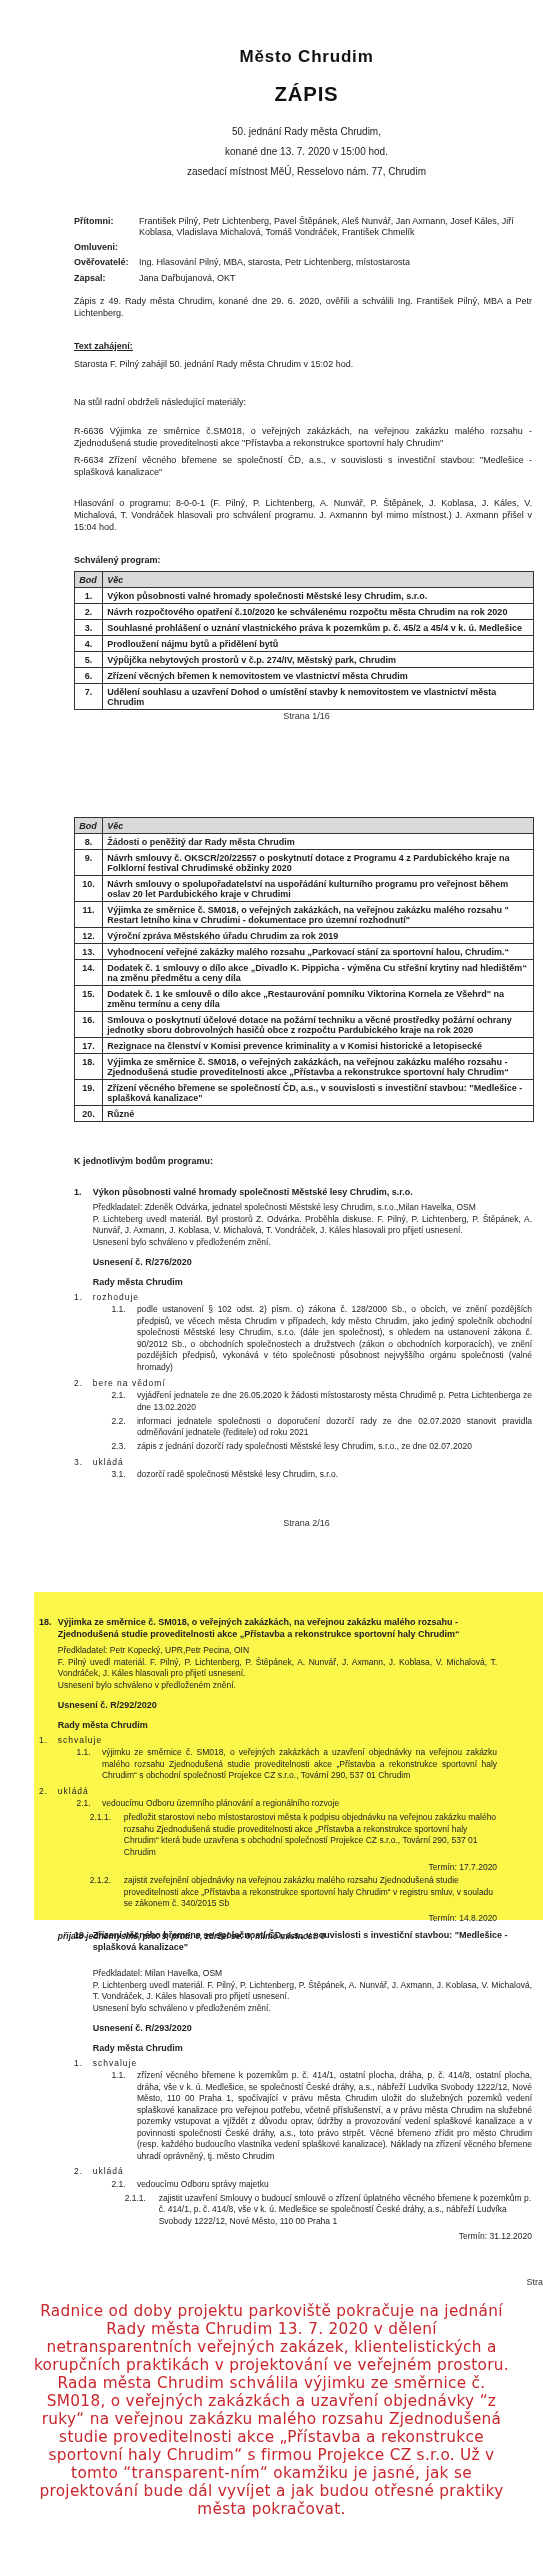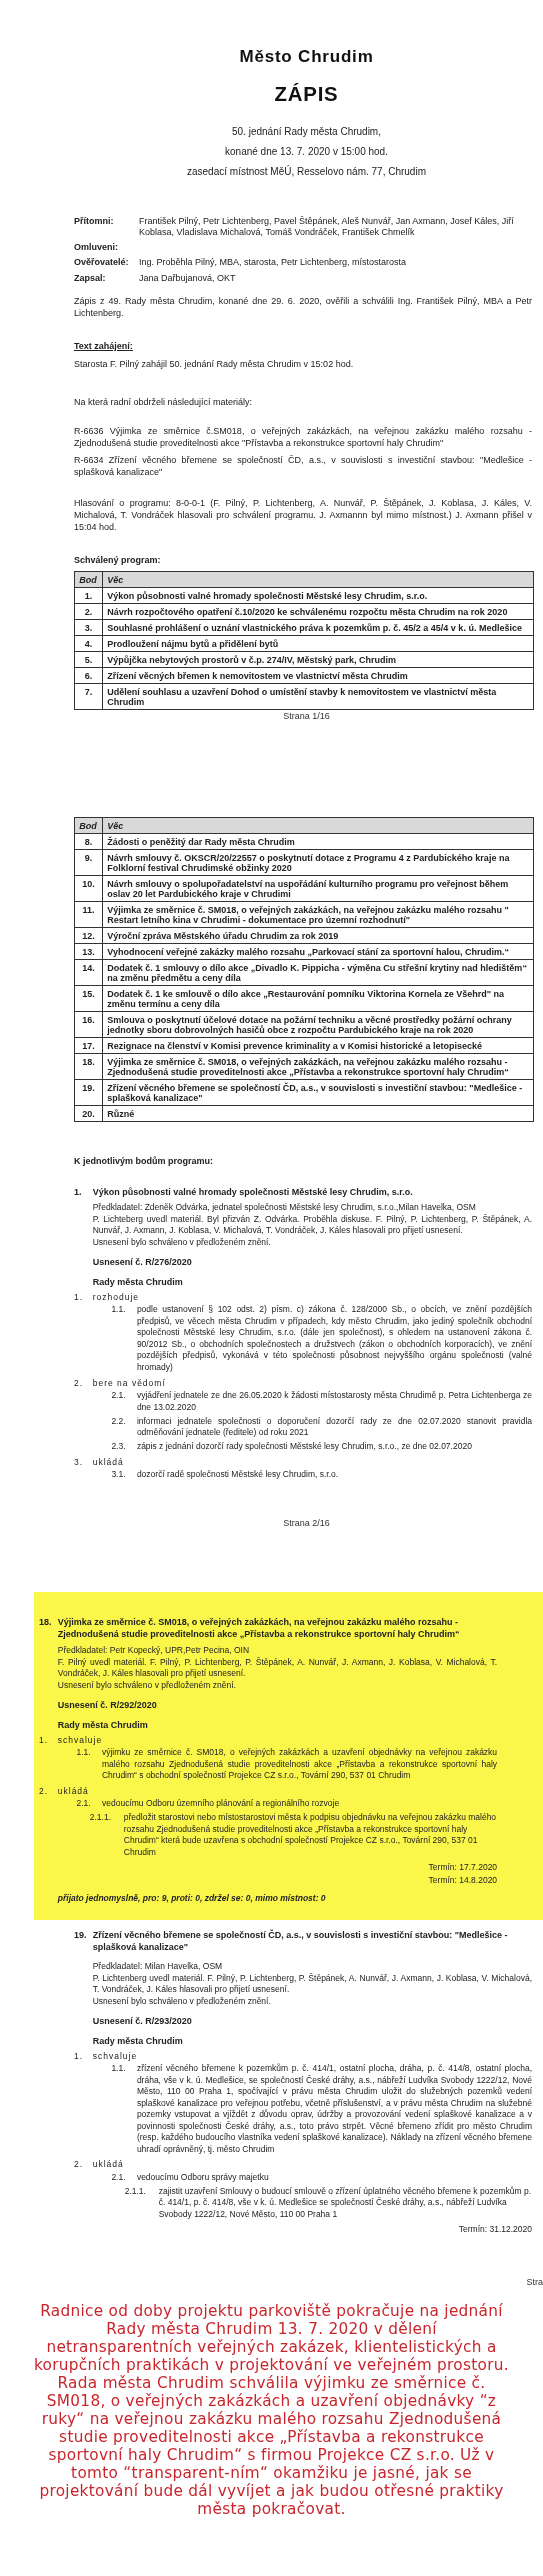--- a/index.html
+++ b/index.html
@@ -49,32 +49,32 @@
   <div class="row">
     <div class="lbl">Přítomni:</div>
     <div class="val">František Pilný, Petr Lichtenberg, Pavel Štěpánek, Aleš Nunvář, Jan Axmann, Josef Káles, Jiří Koblasa, Vladislava Michalová, Tomáš Vondráček, František Chmelík</div>
   </div>
   <div class="row">
     <div class="lbl">Omluveni:</div>
     <div class="val"></div>
   </div>
   <div class="row">
     <div class="lbl">Ověřovatelé:</div>
-    <div class="val">Ing. Proběhla Pilný, MBA, starosta, Petr Lichtenberg, místostarosta</div>
+    <div class="val">Ing. Hlasování Pilný, MBA, starosta, Petr Lichtenberg, místostarosta</div>
   </div>
   <div class="row">
     <div class="lbl">Zapsal:</div>
     <div class="val">Jana Dařbujanová, OKT</div>
   </div>
 </div>
 
 <div class="abs para" style="top:295px;">Zápis z 49. Rady města Chrudim, konané dne 29. 6. 2020, ověřili a schválili Ing. František Pilný, MBA a Petr Lichtenberg.</div>
 <div class="abs para bold" style="top:340px;text-decoration:underline;">Text zahájení:</div>
 <div class="abs para" style="top:358px;">Starosta F. Pilný zahájil 50. jednání Rady města Chrudim v 15:02 hod.</div>
-<div class="abs para" style="top:396px;">Na která radní obdrželi následující materiály:</div>
+<div class="abs para" style="top:396px;">Na stůl radní obdrželi následující materiály:</div>
 <div class="abs para" style="top:425px;">R-6636 Výjimka ze směrnice č.SM018, o veřejných zakázkách, na veřejnou zakázku malého rozsahu - Zjednodušená studie proveditelnosti akce "Přístavba a rekonstrukce sportovní haly Chrudim"</div>
 <div class="abs para" style="top:454px;">R-6634 Zřízení věcného břemene se společností ČD, a.s., v souvislosti s investiční stavbou: "Medlešice - splašková kanalizace"</div>
 <div class="abs para" style="top:497px;">Hlasování o programu: 8-0-0-1 (F. Pilný, P. Lichtenberg, A. Nunvář, P. Štěpánek, J. Koblasa, J. Káles, V. Michalová, T. Vondráček hlasovali pro schválení programu. J. Axmannn byl mimo místnost.) J. Axmann přišel v 15:04 hod.</div>
 
 <div class="abs para bold" style="top:554px;">Schválený program:</div>
 
 <div class="abs" style="left:39px; top:571px;">
   <table class="prog" id="tbl1">
     <thead>
       <tr>
@@ -184,21 +184,21 @@
 
 <div class="abs para bold" style="top:1155px;">K jednotlivým bodům programu:</div>
 
 <div class="abs" style="left:39px; width:458px; top:1186px;">
   <div class="item-title">
     <span class="n">1.</span>
     <span>Výkon působnosti valné hromady společnosti Městské lesy Chrudim, s.r.o.</span>
   </div>
   <div style="margin-left:18.7px; margin-top:4.2px;">
     <div class="body-text">Předkladatel: Zdeněk Odvárka, jednatel společnosti Městské lesy Chrudim, s.r.o.,Milan Havelka, OSM</div>
-    <div class="body-text">P. Lichteberg uvedl materiál. Byl přizván Z. Odvárka. Proběhla diskuse. F. Pilný, P. Lichtenberg, P. Štěpánek, A. Nunvář, J. Axmann, J. Koblasa, V. Michalová, T. Vondráček, J. Káles hlasovali pro přijetí usnesení.</div>
+    <div class="body-text">P. Lichteberg uvedl materiál. Byl prostorů Z. Odvárka. Proběhla diskuse. F. Pilný, P. Lichtenberg, P. Štěpánek, A. Nunvář, J. Axmann, J. Koblasa, V. Michalová, T. Vondráček, J. Káles hlasovali pro přijetí usnesení.</div>
     <div class="body-text">Usnesení bylo schváleno v předloženém znění.</div>
     <div class="res-head" style="margin-top:9.3px;">Usnesení č. R/276/2020</div>
     <div class="res-head" style="margin-top:9.3px;">Rady města Chrudim</div>
     <div class="verb" style="margin-top:5.1px; margin-left:-18.7px; padding-left:18.7px;">
       <span class="n" style="margin-left:-18.7px;">1.</span>
       <span>rozhoduje</span>
     </div>
     <div class="sub1" style="margin-left:18.7px; margin-top:2.5px;">
       <span class="n">1.1.</span>
       <span>podle ustanovení § 102 odst. 2) písm. c) zákona č. 128/2000 Sb., o obcích, ve znění pozdějších předpisů, ve věcech města Chrudim v případech, kdy město Chrudim, jako jediný společník obchodní společnosti Městské lesy Chrudim, s.r.o. (dále jen společnost), s ohledem na ustanovení zákona č. 90/2012 Sb., o obchodních společnostech a družstvech (zákon o obchodních korporacích), ve znění pozdějších předpisů, vykonává v této společnosti působnost nejvyššího orgánu společnosti (valné hromady)</span>
@@ -258,32 +258,36 @@
       </div>
       <div class="sub1" style="margin-left:18.7px; margin-top:2.5px;">
         <span class="n">2.1.</span>
         <span>vedoucímu Odboru územního plánování a regionálního rozvoje</span>
       </div>
       <div class="sub2" style="margin-left:32px; margin-top:2.5px;">
         <span class="n">2.1.1.</span>
         <span>předložit starostovi nebo místostarostovi města k podpisu objednávku na veřejnou zakázku malého rozsahu Zjednodušená studie proveditelnosti akce „Přístavba a rekonstrukce sportovní haly Chrudim“ která bude uzavřena s obchodní společností Projekce CZ s.r.o., Tovární 290, 537 01 Chrudim</span>
       </div>
       <div class="term" style="margin-top:3.4px;">Termín: 17.7.2020</div>
+      <div class="sub2" style="margin-left:32px; margin-top:3.4px;">
+        <span class="n">2.1.2.</span>
+        <span>zajistit zveřejnění objednávky na veřejnou zakázku malého rozsahu Zjednodušená studie proveditelnosti akce „Přístavba a rekonstrukce sportovní haly Chrudim“ v registru smluv, v souladu se zákonem č. 340/2015 Sb</span>
+      </div>
       <div class="term" style="margin-top:3.4px;">Termín: 14.8.2020</div>
       <div class="vote" style="margin-top:8px;">přijato jednomyslně, pro: 9, proti: 0, zdržel se: 0, mimo místnost: 0</div>
     </div>
   </div>
 </div>
 
 <div class="abs" style="left:39px; width:458px; top:1929px;">
   <div class="item-title">
     <span class="n">19.</span>
     <span>Zřízení věcného břemene se společností ČD, a.s., v souvislosti s investiční stavbou: "Medlešice - splašková kanalizace"</span>
   </div>
-  <div style="margin-left:18.7px; margin-top:8px;">
+  <div style="margin-left:18.7px; margin-top:15px;">
     <div class="body-text">Předkladatel: Milan Havelka, OSM</div>
     <div class="body-text">P. Lichtenberg uvedl materiál. F. Pilný, P. Lichtenberg, P. Štěpánek, A. Nunvář, J. Axmann, J. Koblasa, V. Michalová, T. Vondráček, J. Káles hlasovali pro přijetí usnesení.</div>
     <div class="body-text">Usnesení bylo schváleno v předloženém znění.</div>
     <div class="res-head" style="margin-top:9.3px;">Usnesení č. R/293/2020</div>
     <div class="res-head" style="margin-top:9.3px;">Rady města Chrudim</div>
     <div class="verb" style="margin-top:5.1px;">
       <span class="n" style="margin-left:-18.7px;">1.</span>
       <span>schvaluje</span>
     </div>
     <div class="sub1" style="margin-left:18.7px; margin-top:2.5px;">

